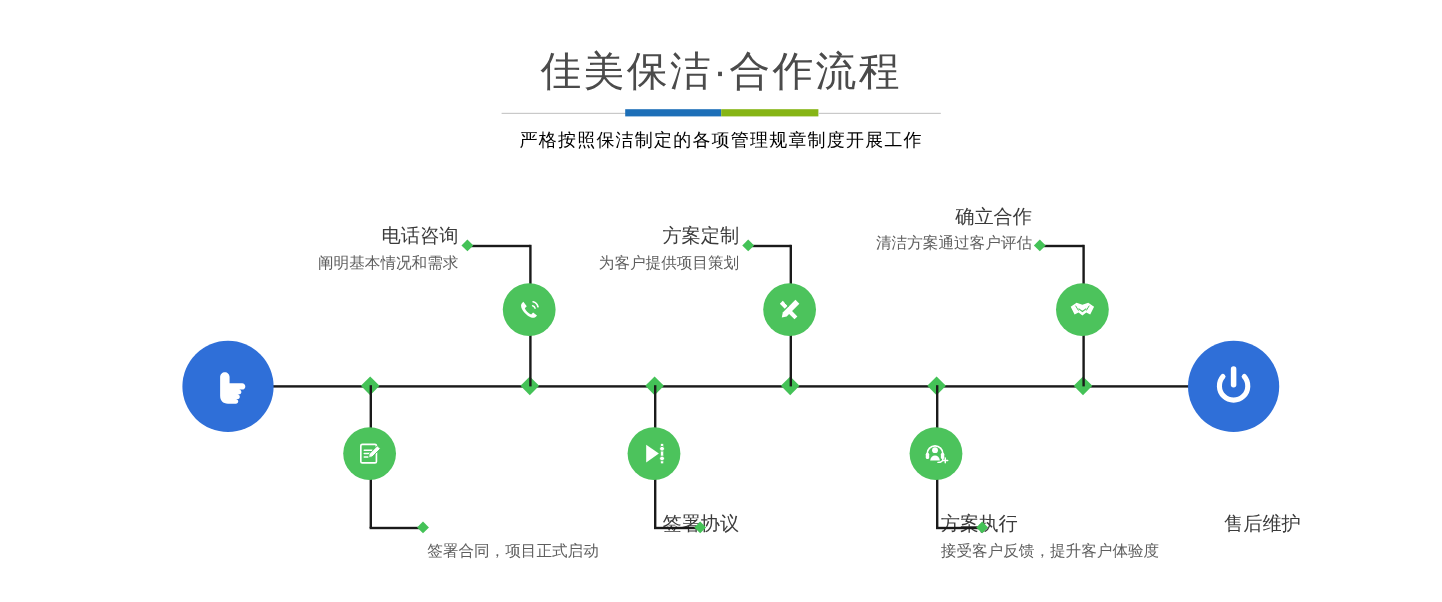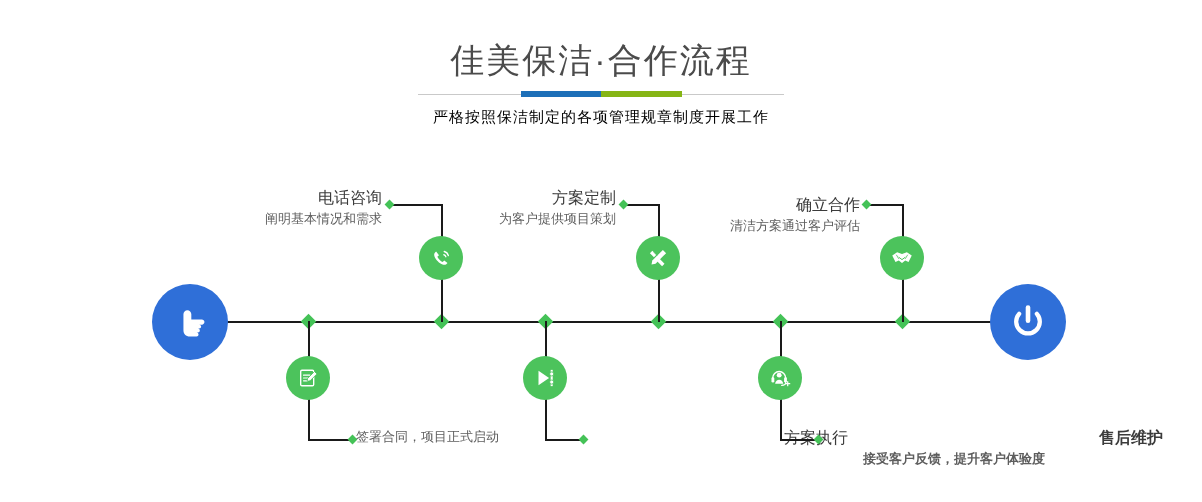--- a/index.html
+++ b/index.html
@@ -124,20 +124,21 @@
     <div class="node-circle" style="left: 286px; top: 356px; background: rgb(76, 195, 92);">
       <span>
         <svg viewBox="0 0 64 64" aria-hidden="true">
           <rect x="14" y="13" width="32" height="38" rx="3" stroke="#ffffff" stroke-width="3.4" fill="none"></rect>
           <path d="M21 25h16M21 32h16M21 39h10" stroke="#ffffff" stroke-width="3" stroke-linecap="round"></path>
           <path d="M48 16l6 6-17 17-7 1 1-7 17-17z" fill="#ffffff" stroke="#4cc35c" stroke-width="2"></path>
         </svg>
       </span>
     </div>
     <div class="lbl down" style="left:356px; top:427px; width:260px;">
+      <div class="t">签署协议</div>
       <div class="d">签署合同，项目正式启动</div>
     </div>
   </div>
 
   <div>
     <div class="diamond" style="left: 653px; top: 316px; background: rgb(68, 194, 87);"></div>
     <div class="vline" style="left: 658px; top: 204px; height: 118px; background: rgb(26, 26, 26);"></div>
     <div class="hline" style="left: 625px; top: 204px; width: 34px; background: rgb(26, 26, 26);"></div>
     <div class="diamond sm" style="left: 620px; top: 201px; background: rgb(68, 194, 87);"></div>
     <div class="node-circle" style="left: 636px; top: 236px; background: rgb(76, 195, 92);">
@@ -183,21 +184,21 @@
     <div class="diamond sm" style="left: 863px; top: 201px; background: rgb(68, 194, 87);"></div>
     <div class="node-circle" style="left: 880px; top: 236px; background: rgb(76, 195, 92);">
       <span>
         <svg viewBox="0 0 64 64" aria-hidden="true">
           <path d="M8 26l12-8 12 4 12-4 12 8-8 16-8-4-8 6-8-6-8 4L8 26z" fill="#ffffff"></path>
           <path d="M24 30l8 6 8-6" stroke="#4cc35c" stroke-width="2.4" fill="none"></path>
           <path d="M18 24l6 10M46 24l-6 10" stroke="#4cc35c" stroke-width="2"></path>
         </svg>
       </span>
     </div>
-    <div class="lbl up" style="left:632px; top:194px; width:228px;">
+    <div class="lbl up" style="left:632px; top:171px; width:228px;">
       <div class="t">确立合作</div>
       <div class="d">清洁方案通过客户评估</div>
     </div>
   </div>
 
   <div>
     <div class="diamond" style="left: 775px; top: 316px; background: rgb(68, 194, 87);"></div>
     <div class="vline" style="left: 780px; top: 321px; height: 119px; background: rgb(26, 26, 26);"></div>
     <div class="hline" style="left: 780px; top: 439px; width: 38px; background: rgb(26, 26, 26);"></div>
     <div class="diamond sm" style="left: 815px; top: 436px; background: rgb(68, 194, 87);"></div>
@@ -207,19 +208,19 @@
           <path d="M14 32a16 16 0 0 1 32 0" stroke="#ffffff" stroke-width="3.4" fill="none" stroke-linecap="round"></path>
           <rect x="11" y="30" width="7" height="13" rx="3.2" fill="#ffffff"></rect>
           <rect x="42" y="30" width="7" height="13" rx="3.2" fill="#ffffff"></rect>
           <path d="M46 43c0 5-5 7-10 7" stroke="#ffffff" stroke-width="3" fill="none" stroke-linecap="round"></path>
           <circle cx="30" cy="25" r="6" fill="#ffffff"></circle>
           <path d="M20 46c1-7 5-10 10-10s9 3 10 10" fill="#ffffff"></path>
           <path d="M46 46h10M51 41v10" stroke="#ffffff" stroke-width="3" stroke-linecap="round"></path>
         </svg>
       </span>
     </div>
-    <div class="lbl down" style="left:863px; top:427px; width:300px;font-weight:bold;">
+    <div class="lbl down" style="left:784px; top:427px; width:300px;">
       <div class="t">售后维护</div>
       <div class="d">接受客户反馈，提升客户体验度</div>
     </div>
   </div>
 
 </div>
 
 </body></html>

